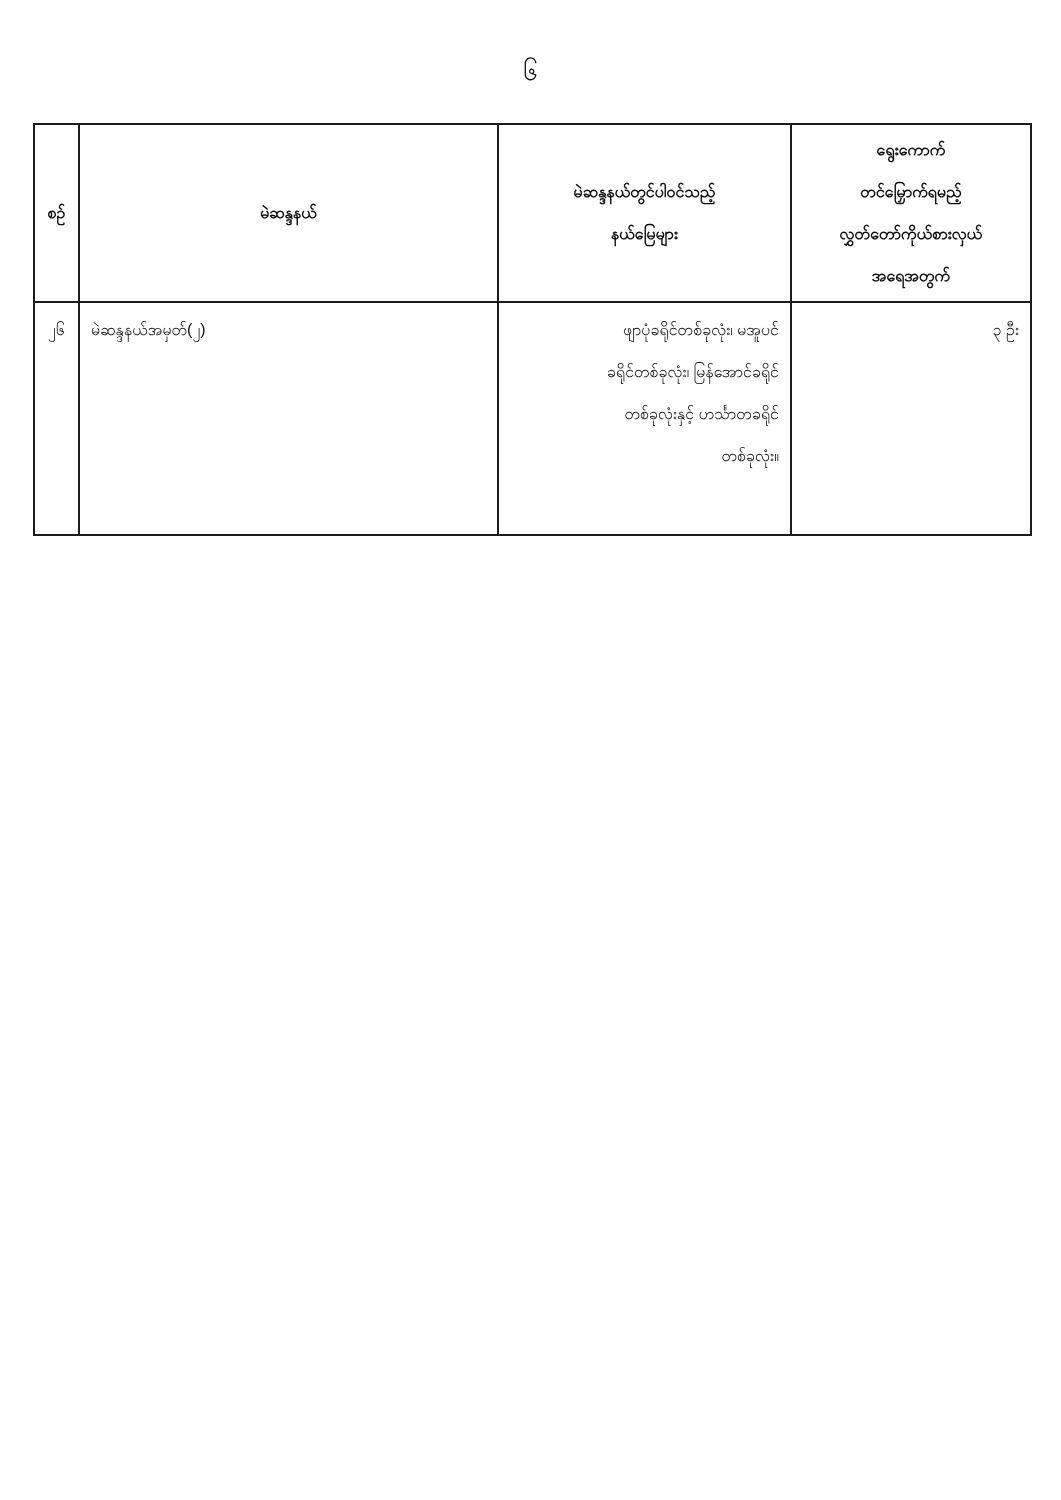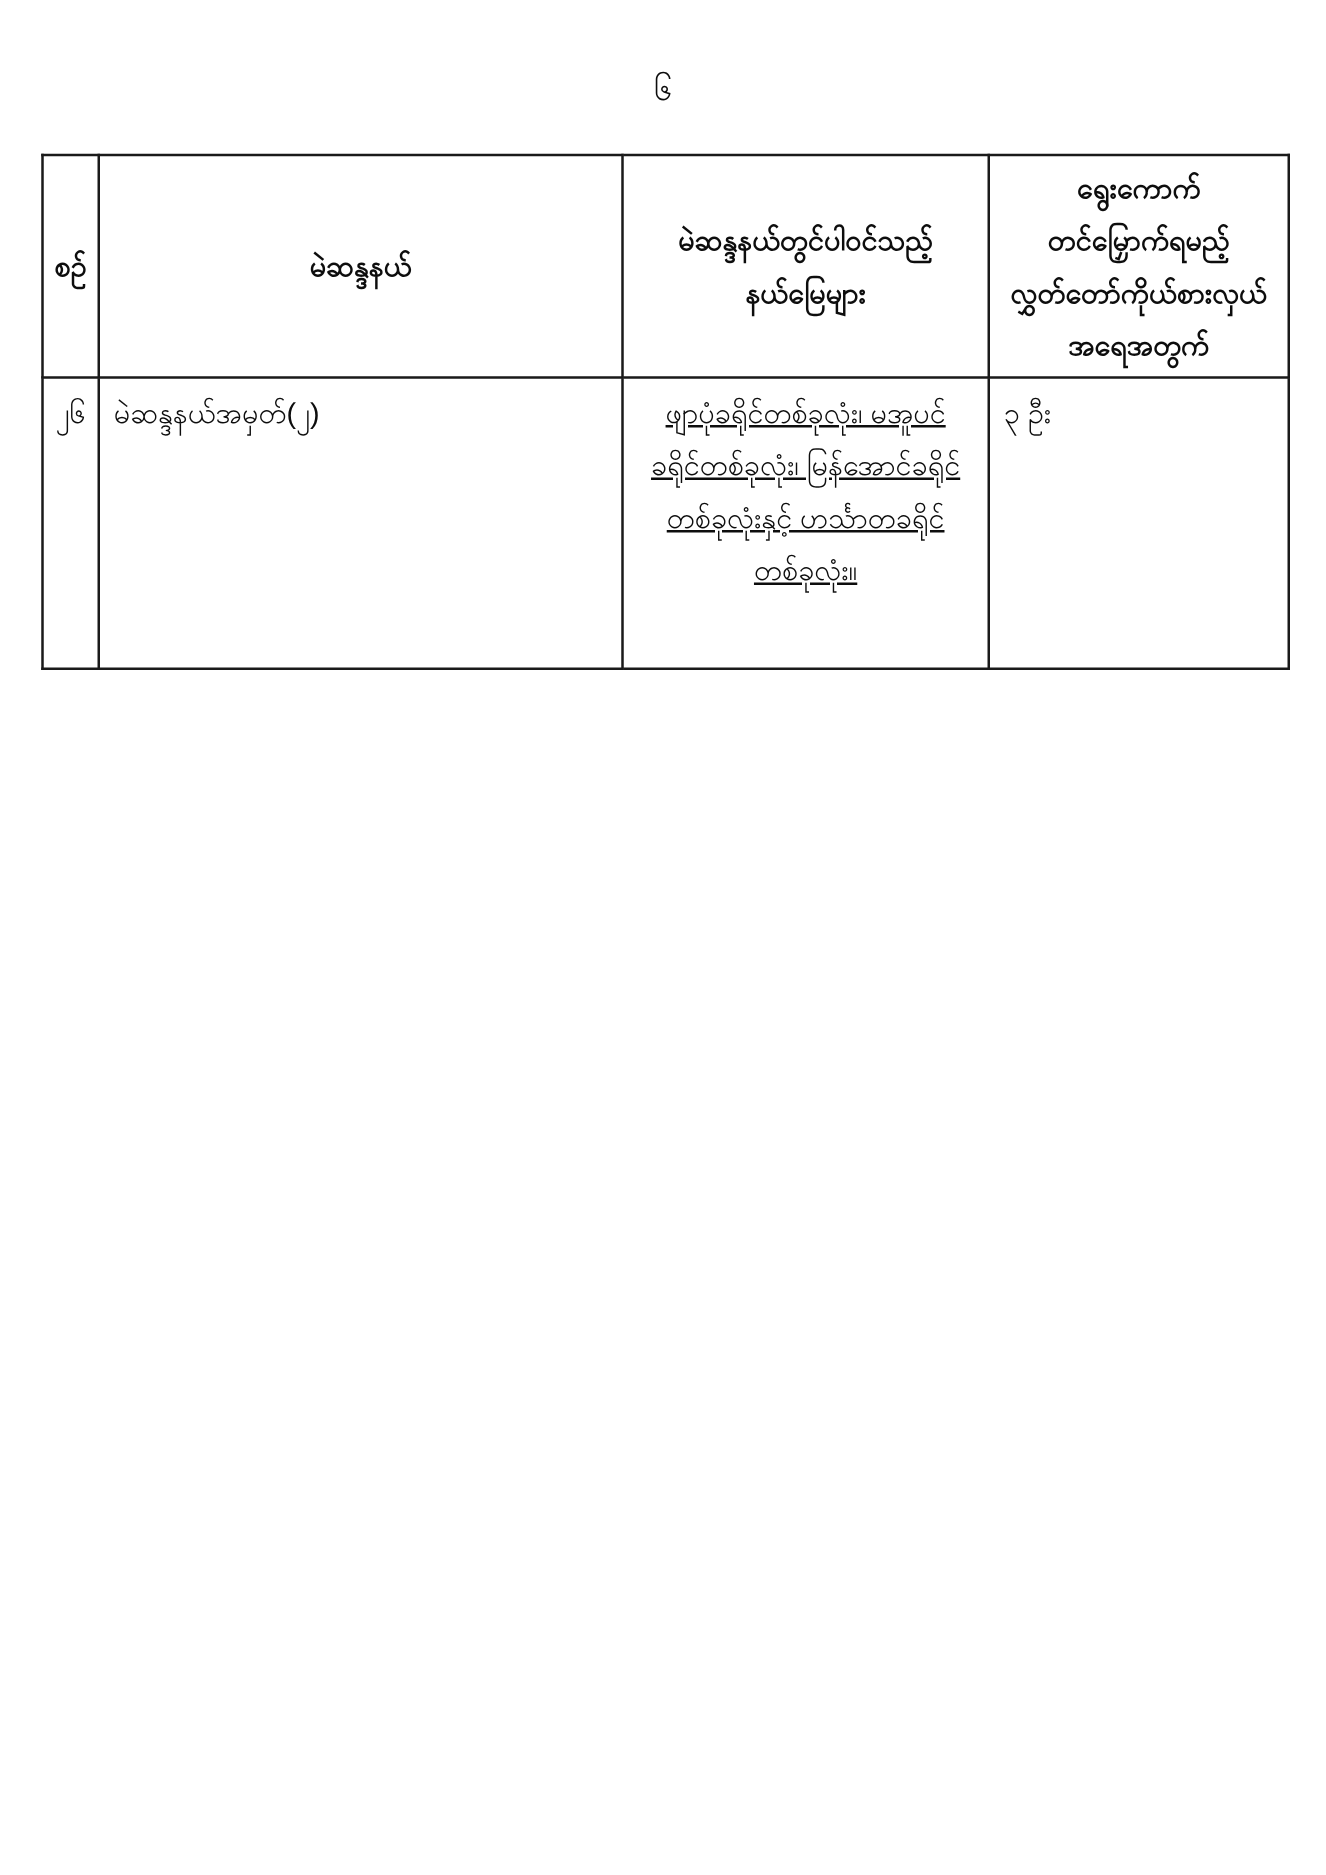--- a/index.html
+++ b/index.html
@@ -31,21 +31,21 @@
     position: absolute;
     left: 33px;
     top: 123px;
     width: 997px;
     border-collapse: collapse;
     table-layout: fixed;
   }
   .constituency-table th,
   .constituency-table td {
     border: 2px solid #1a1a1a;
-    font-size: 23px;
+    font-size: 16px;
     line-height: 42px;
     overflow: hidden;
   }
   .constituency-table thead tr { height: 159px; }
   .constituency-table tbody tr { height: 233px; }
   .constituency-table th {
     font-weight: 700;
     text-align: center;
     vertical-align: middle;
     white-space: pre-line;
@@ -55,25 +55,24 @@
     font-weight: 400;
     vertical-align: top;
     padding: 6px 11px;
   }
   td.cell-serial {
     text-align: center;
     padding: 6px 2px;
   }
   td.cell-constituency { text-align: left; }
   td.cell-areas {
-    text-align: center;
+    text-align: right;
     white-space: pre-line;
-    text-decoration: underline;
   }
-  td.cell-representatives { text-align: left; }
+  td.cell-representatives { text-align: right; }
 </style>
 </head>
 <body>
 
 <div class="page">
 
   <div class="page-number">၆</div>
 
   <table class="constituency-table">
     <colgroup>

